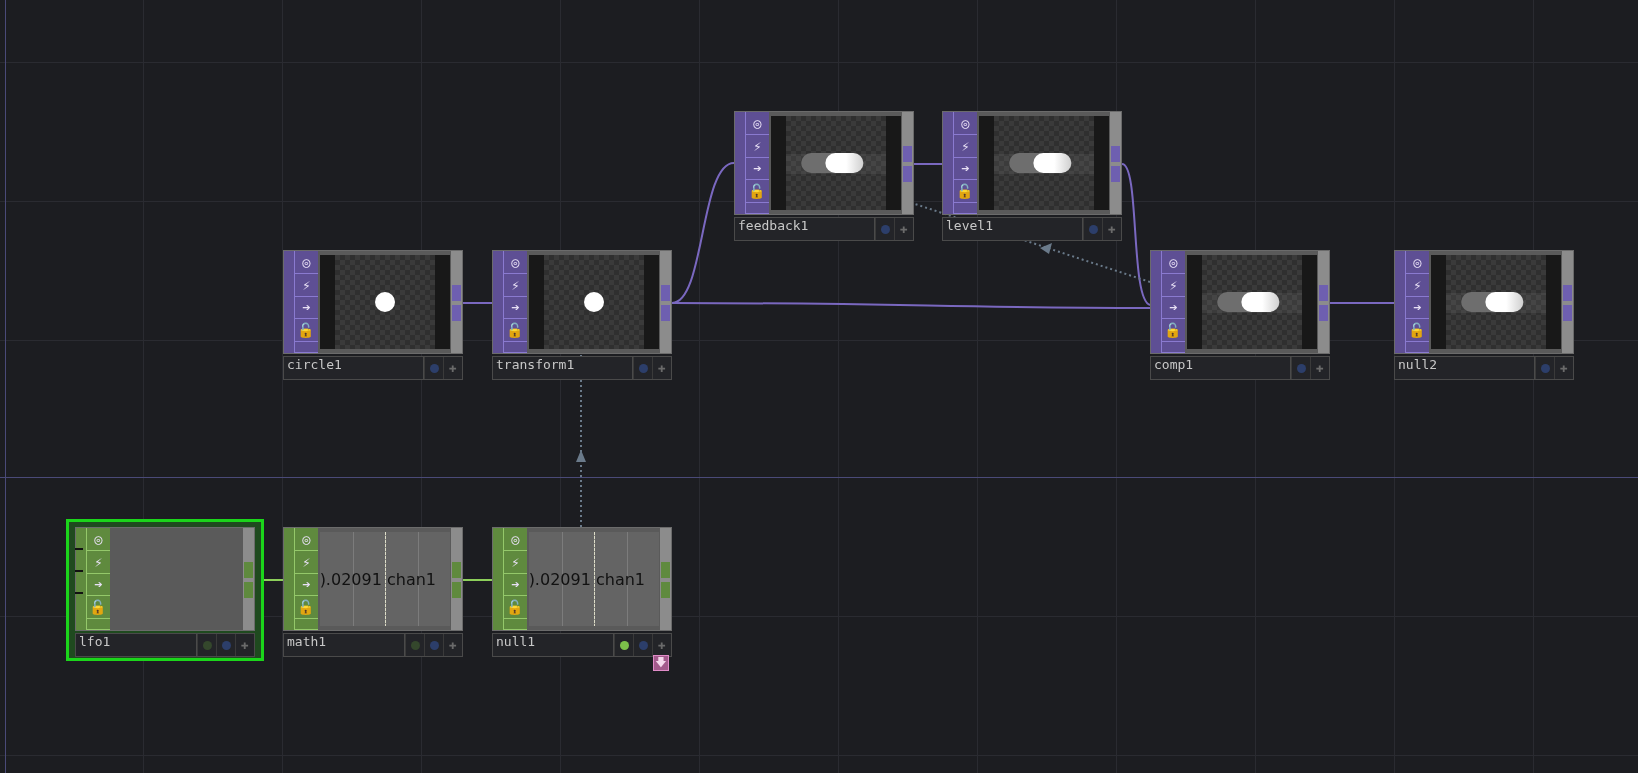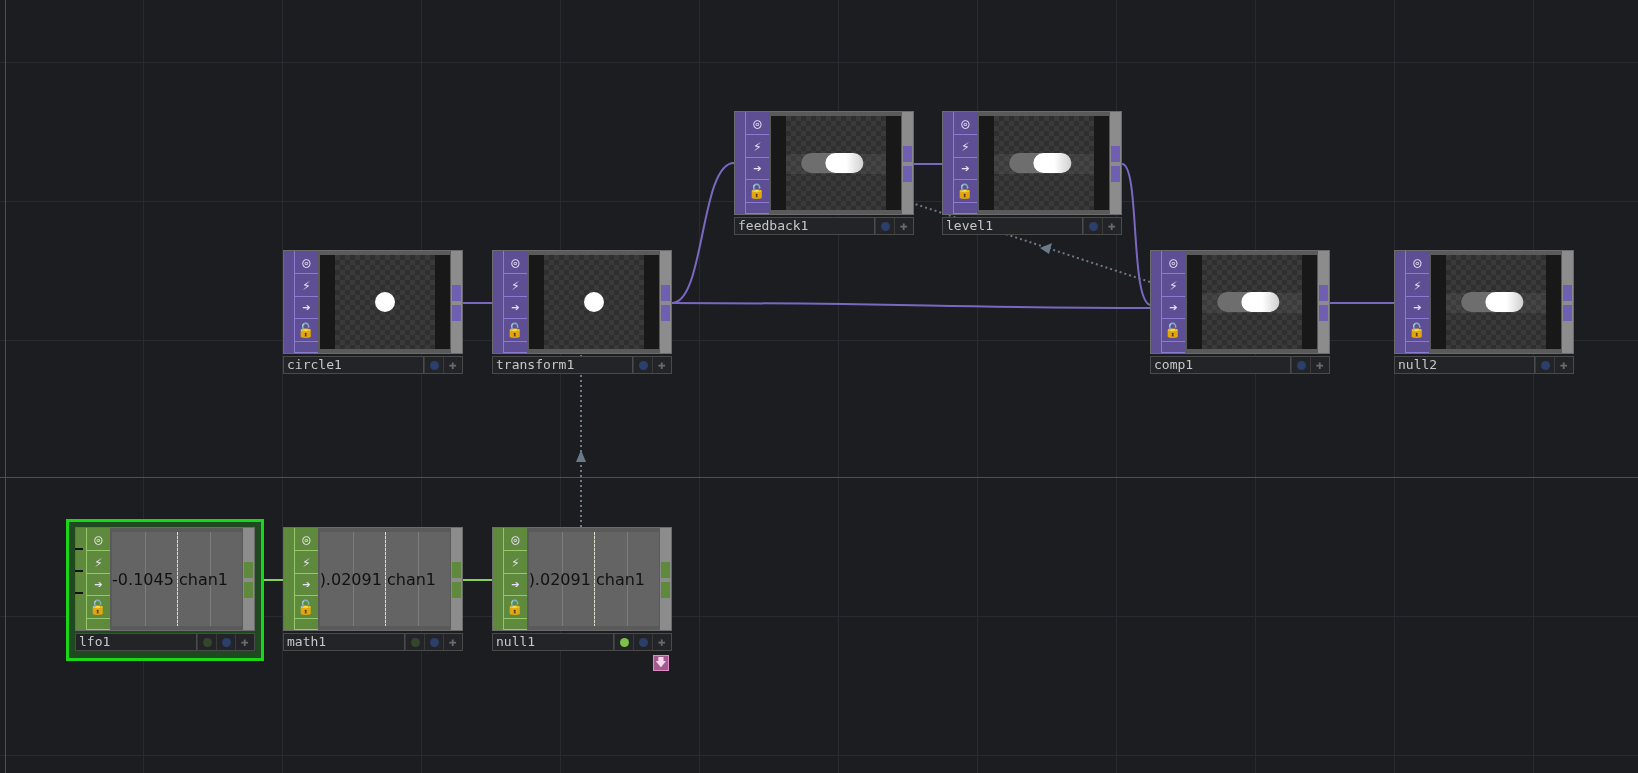--- a/index.html
+++ b/index.html
@@ -34,21 +34,21 @@
   .node .strip .btn.small { flex: 0.45; }
   .node .viewer {
     position: absolute; left: 36px; right: 12px; top: 4px; bottom: 4px;
     overflow: hidden;
   }
   .node .rail-r {
     position: absolute; right: 0; top: 0; bottom: 0; width: 11px; background: #8c8c8c;
   }
   .node .out-port { position: absolute; right: 1px; width: 9px; height: 16px; }
   .node .label-bar {
-    margin-top: 2px; height: 18px; display: flex; border: 1px solid #4a4a4a;
+    margin-top: 2px; height: 24px; display: flex; border: 1px solid #4a4a4a;
     background: #232428; box-sizing: border-box;
   }
   .node .label-bar .name {
     flex: 1; color: #c8c8c8; font-size: 13px; line-height: 16px; padding-left: 3px;
     border-right: 1px solid #4a4a4a; white-space: nowrap; overflow: hidden;
   }
   .node .label-bar .flag {
     width: 18px; border-left: 1px solid #3a3a3a; display: flex; align-items: center; justify-content: center;
   }
   .dot { width: 9px; height: 9px; border-radius: 50%; }
@@ -369,26 +369,20 @@
     <div class="strip">
       <div class="inrail"></div>
       <div class="btns">
         <div class="btn">◎</div>
         <div class="btn">⚡</div>
         <div class="btn">➔</div>
         <div class="btn">🔓</div>
         <div class="btn small"></div>
       </div>
     </div>
-    <div class="viewer">
-      <div class="vl" style="left:25%"></div>
-        <div class="vl mid" style="left:50%"></div>
-        <div class="vl" style="left:75%"></div>
-      <div class="val">-0.1045 chan1</div>
-    </div>
     <div class="rail-r">
       <div class="out-port" style="top:34px"></div>
       <div class="out-port" style="top:54px"></div>
     </div>
   </div>
   <div class="label-bar">
     <div class="name">lfo1</div>
     <div class="flag">
         <div class="dot" style="background:#34472c"></div>
       </div>

